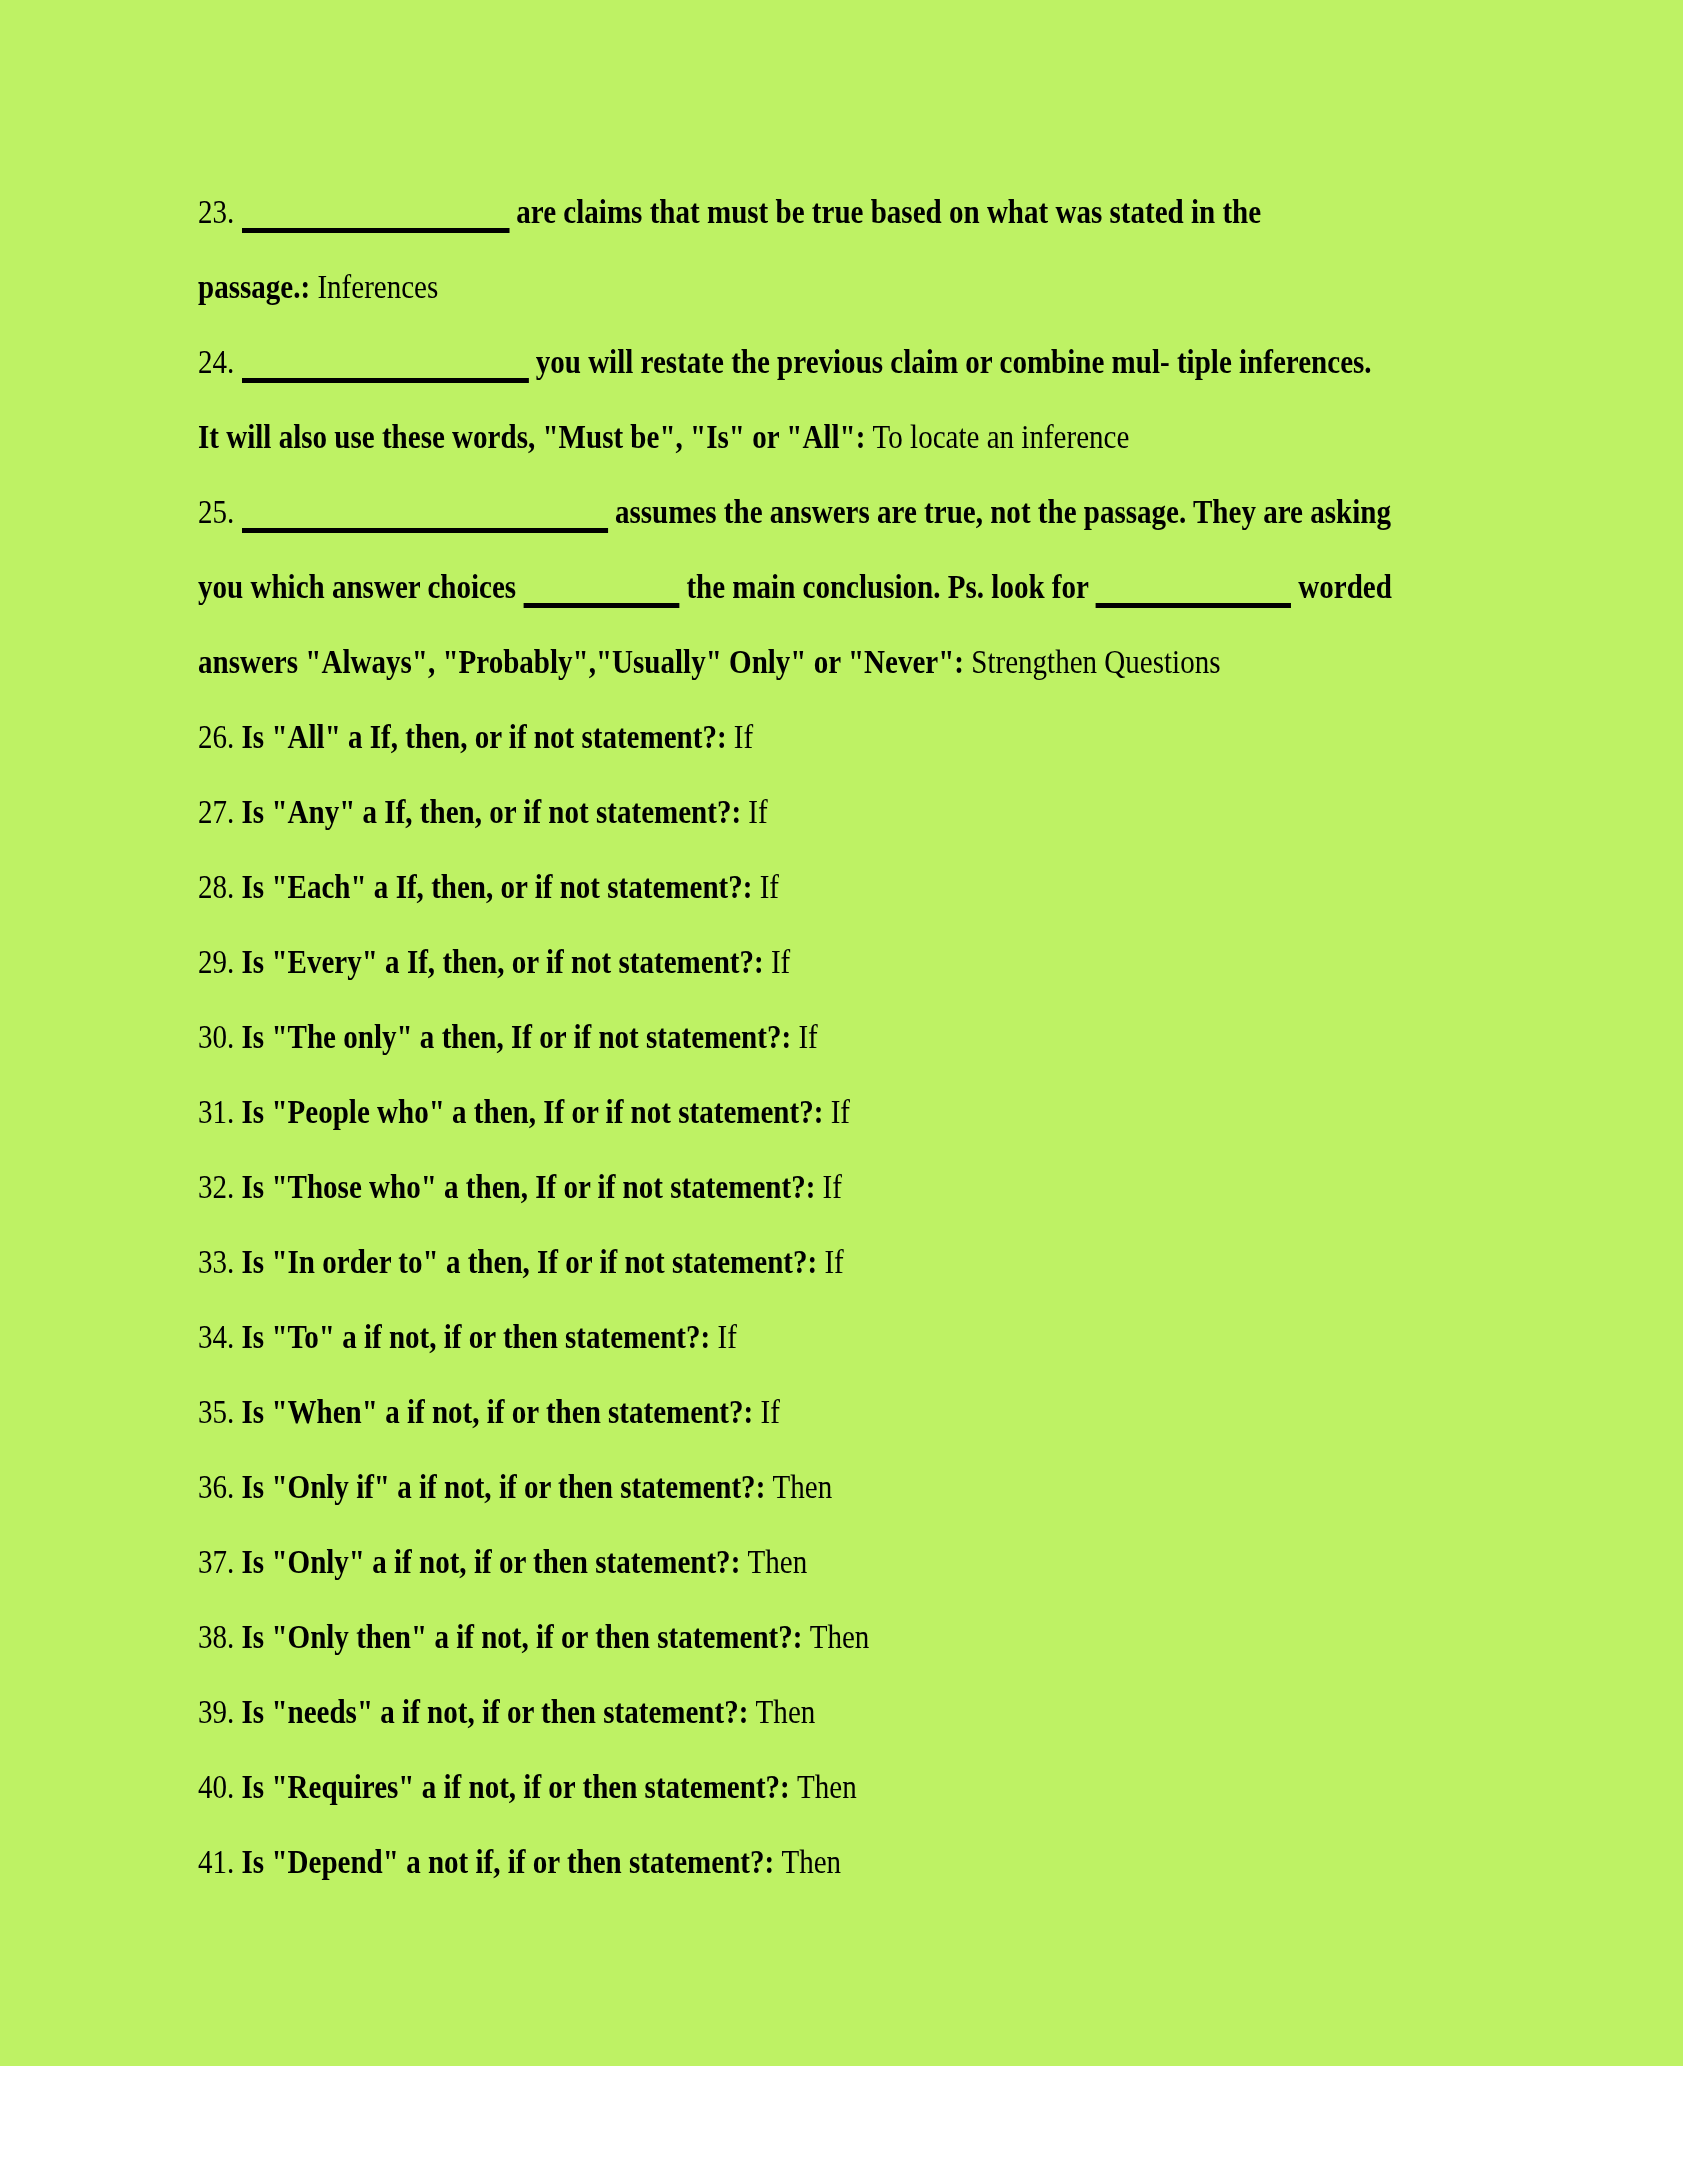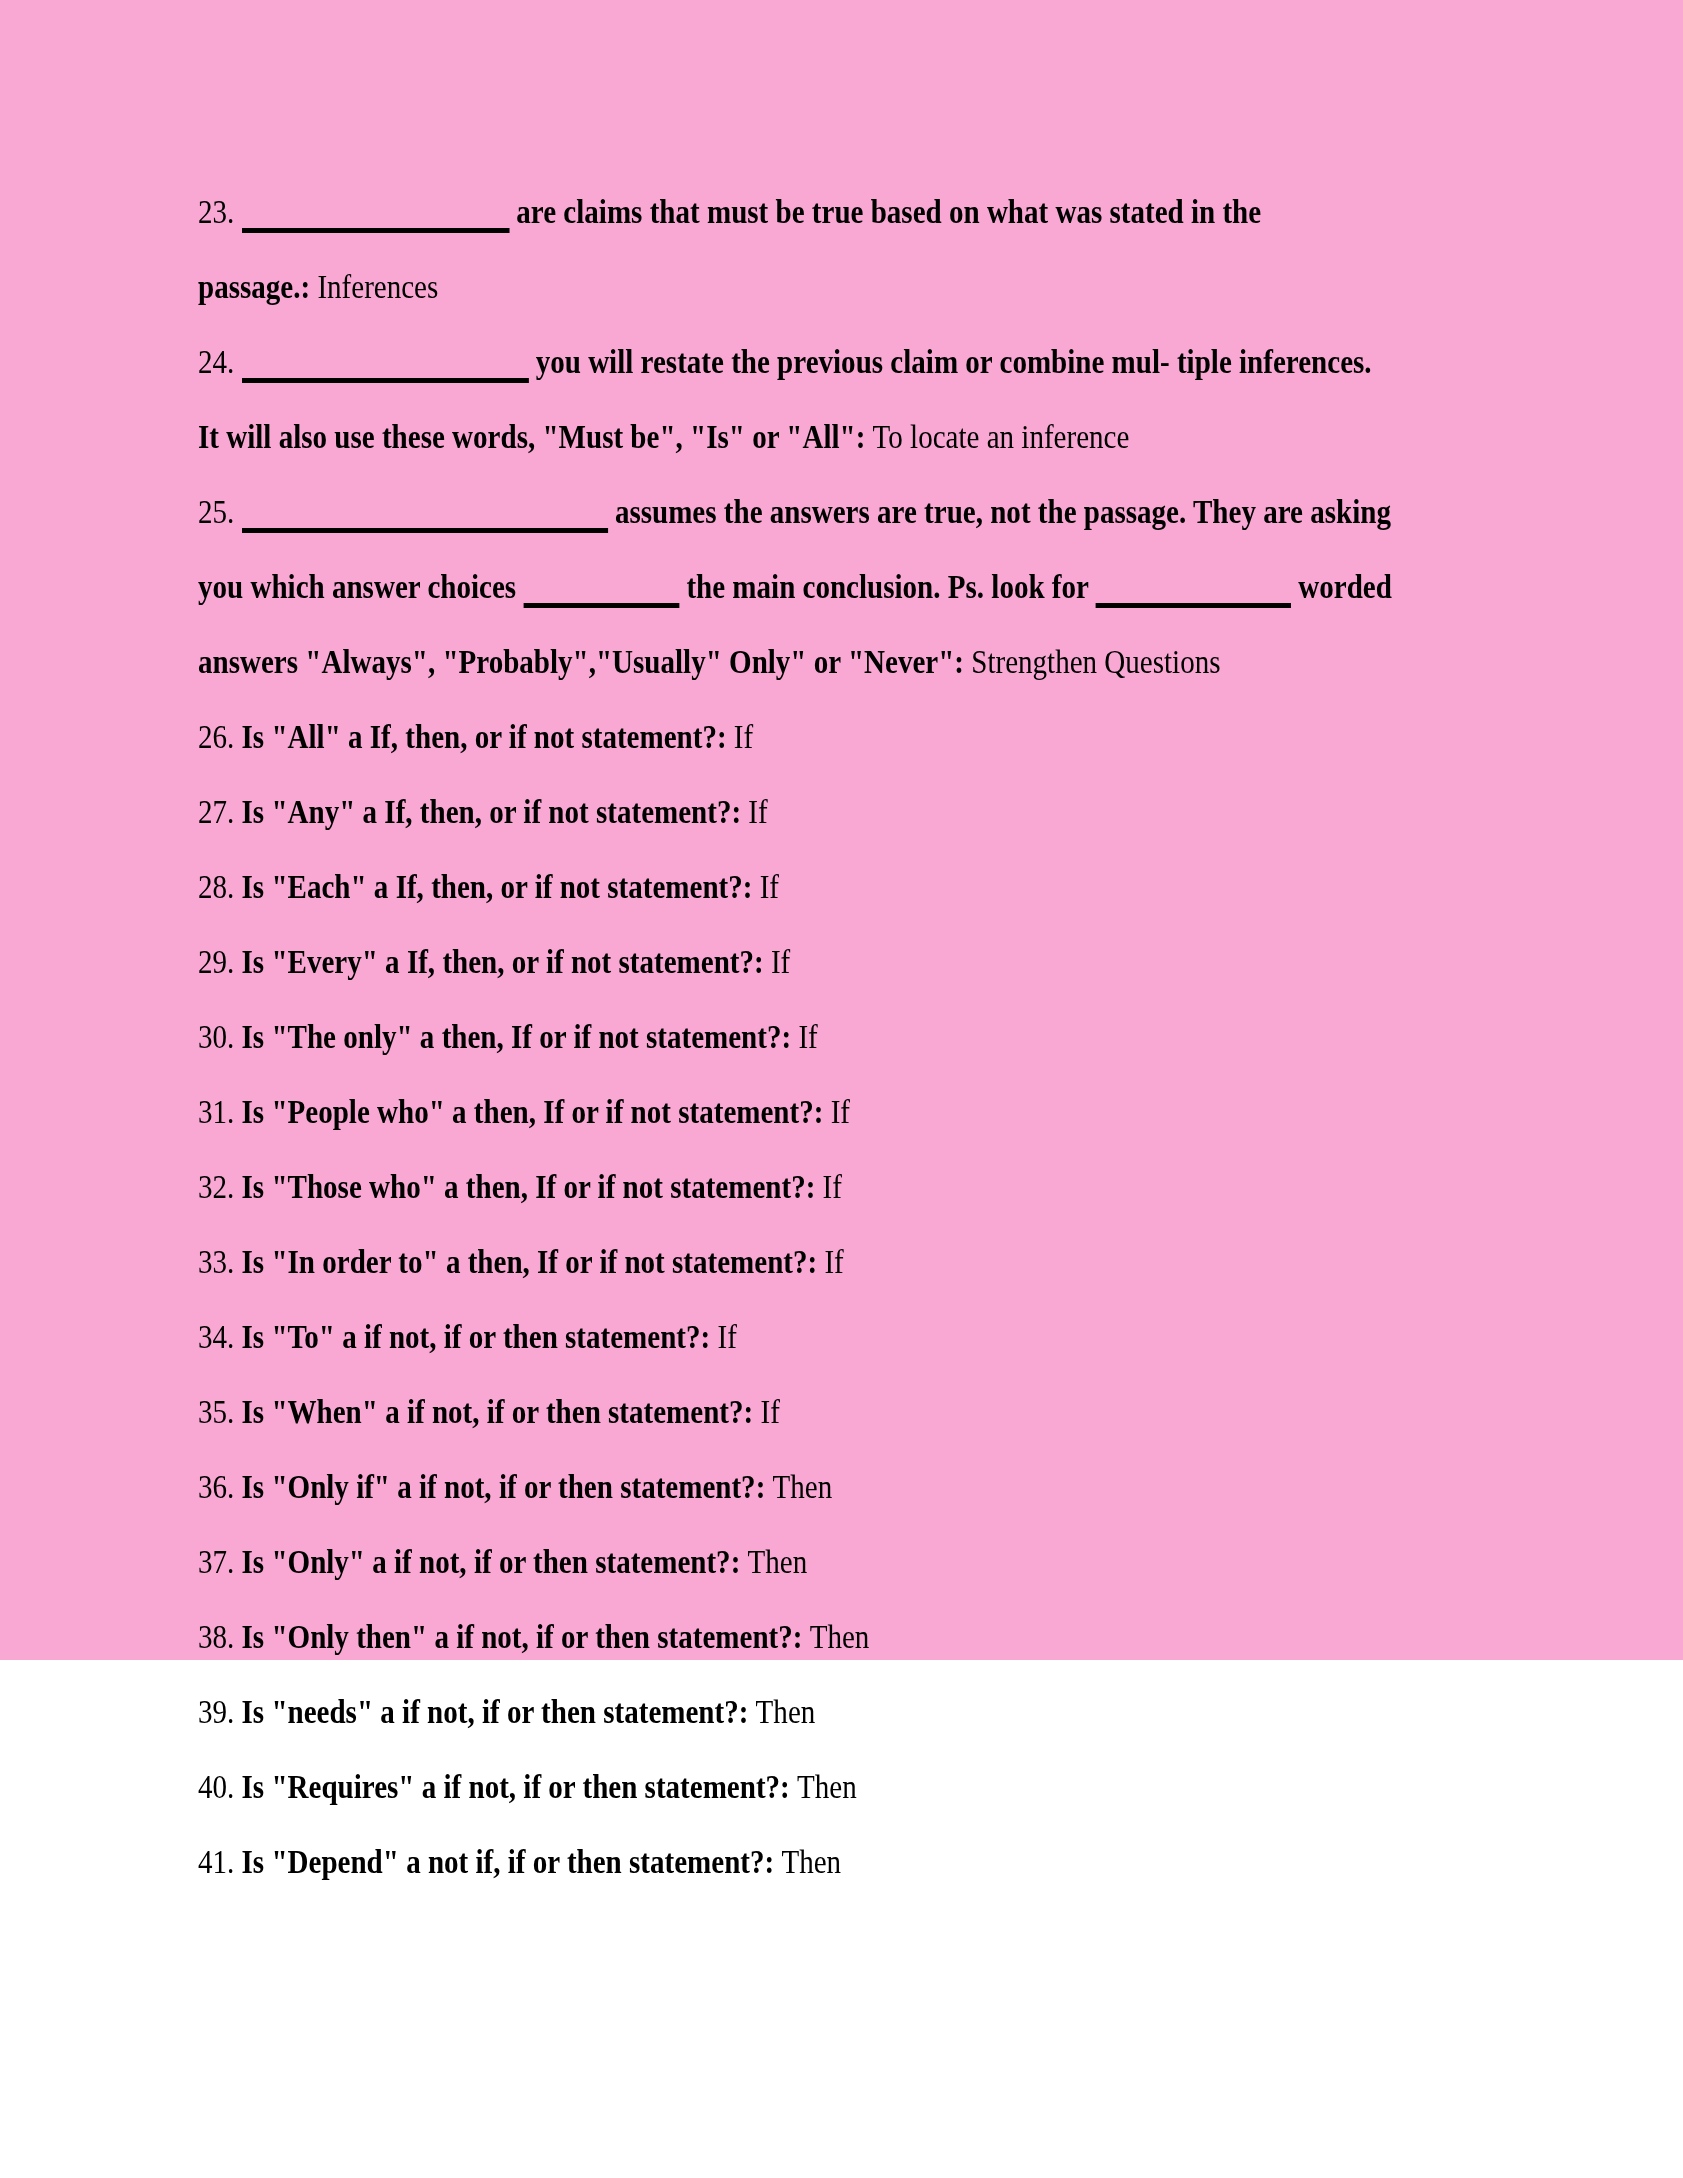--- a/index.html
+++ b/index.html
@@ -7,22 +7,22 @@
     padding: 0;
     background: #ffffff;
     width: 1683px;
     height: 2178px;
     overflow: hidden;
   }
   .page {
     position: absolute;
     left: 0; top: 0;
     width: 1683px;
-    height: 1660px;
-    background: #f9a8d4;
+    height: 2066px;
+    background: #bef264;
   }
   .content {
     position: absolute;
     left: 198px;
     top: 175px;
     transform: scaleX(0.88);
     transform-origin: 0 0;
     font-family: "Liberation Serif", "DejaVu Serif", serif;
     font-size: 33px;
     color: #000000;

